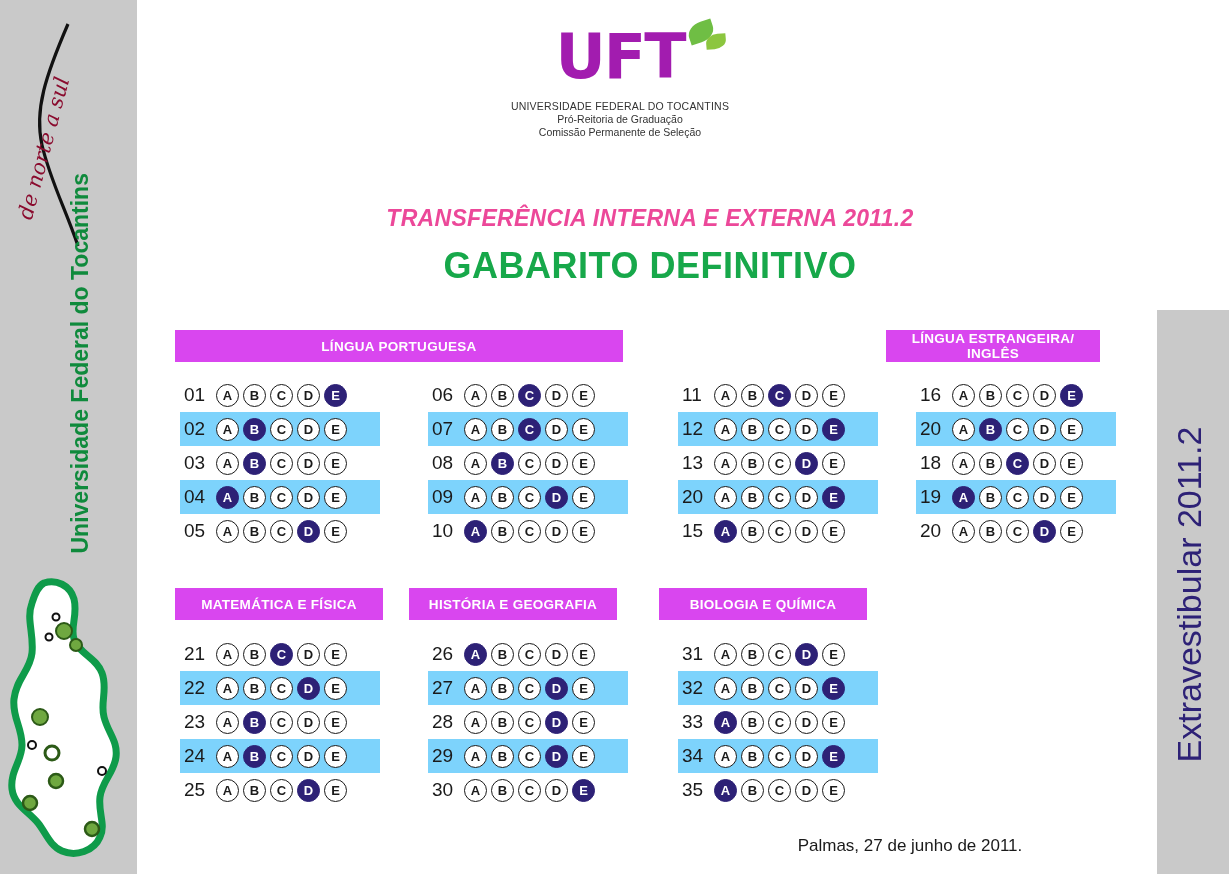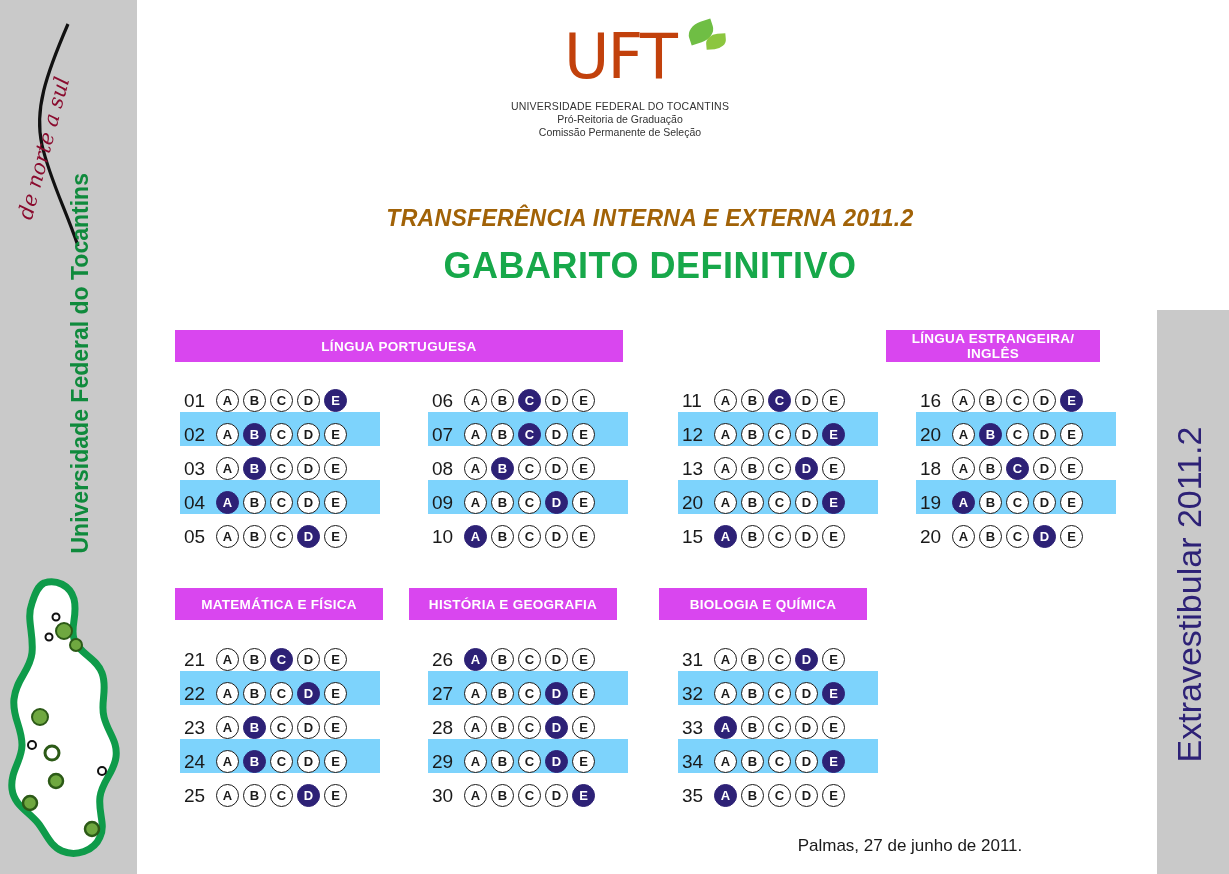--- a/index.html
+++ b/index.html
@@ -91,23 +91,23 @@
     top: 22px;
     width: 300px;
     text-align: center;
   }
   .logo-mark {
     height: 74px;
     position: relative;
   }
   .uft-text {
     font-family: "DejaVu Sans", sans-serif;
-    font-weight: normal;
+    font-weight: bold;
     font-size: 62px;
-    color: #c2410c;
+    color: #a21caf;
     letter-spacing: -2px;
     line-height: 70px;
   }
   .leaf {
     position: absolute;
     right: 56px;
     top: 0px;
     width: 26px;
     height: 20px;
     background: #6fbe44;
@@ -133,21 +133,21 @@
   .logo-line1 { letter-spacing: .2px; }
 
   .title-1 {
     position: absolute;
     top: 205px;
     left: 180px;
     width: 940px;
     text-align: center;
     font-size: 23px;
     font-weight: bold;
-    color: #a16207;
+    color: #ec4899;
     font-style: italic;
     letter-spacing: .3px;
   }
   .title-2 {
     position: absolute;
     top: 245px;
     left: 180px;
     width: 940px;
     text-align: center;
     font-size: 36px;
@@ -170,21 +170,21 @@
     justify-content: center;
     height: 32px;
   }
 
   
   .col {
     position: absolute;
   }
   .row {
     display: flex;
-    align-items: flex-end;
+    align-items: center;
     height: 34px;
     padding-left: 4px;
     box-sizing: border-box;
   }
   .row.shaded { background: #7dd3fc; }
   .qnum {
     font-size: 19px;
     color: #1a1a1a;
     width: 32px;
     text-align: left;

